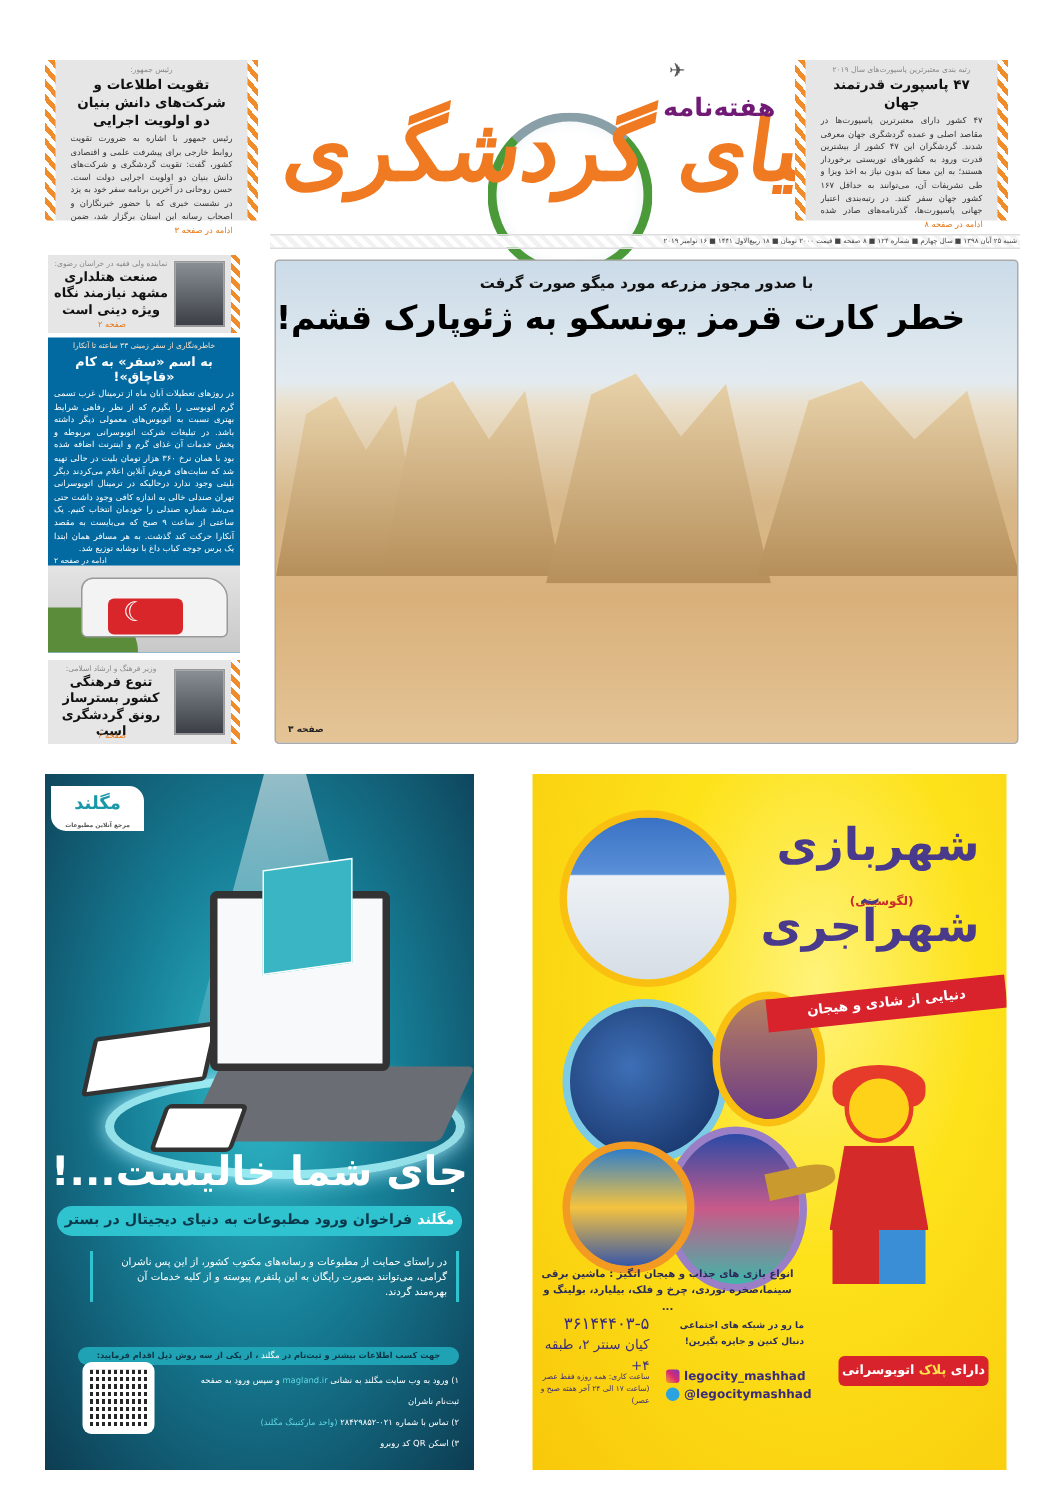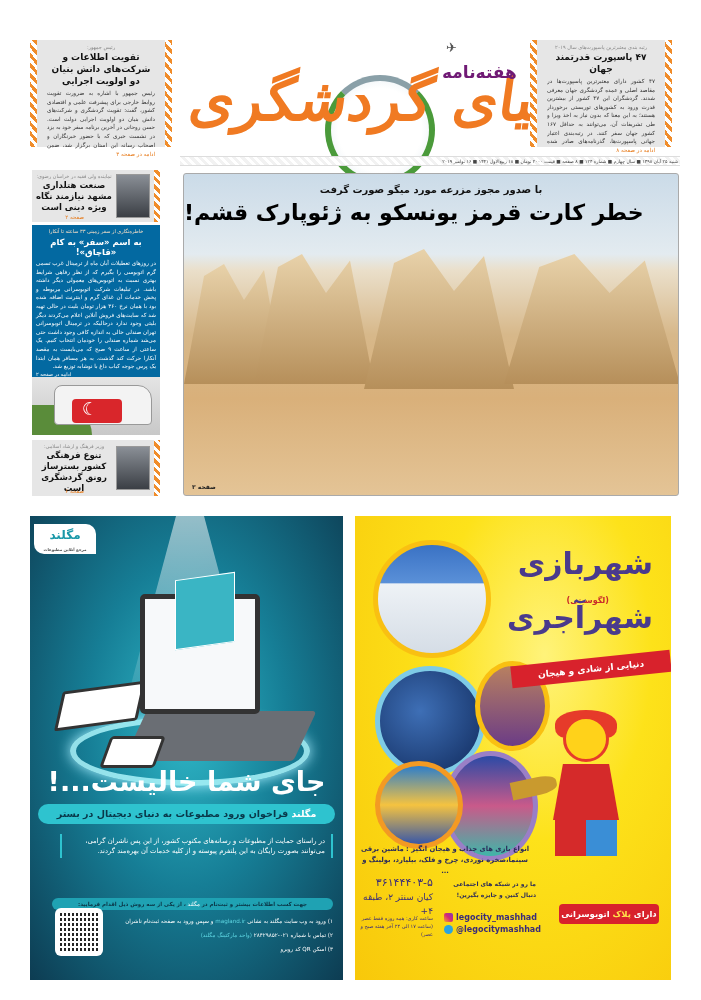--- a/index.html
+++ b/index.html
@@ -37,21 +37,21 @@
   #orange-box{left:32px;top:225px;width:128px;height:210px;background:#0369a1;color:#fff;overflow:hidden}
   #orange-box .kicker{color:#ffe3c8}
   .ob-title{font-size:8.5px;font-weight:bold;color:#fff;text-align:center;margin:2px 0}
   .ob-body{font-size:5.6px;line-height:8.6px;text-align:justify;padding:0 4px;color:#fff}
   .bus{position:absolute;left:0;right:0;bottom:0;height:58px;background:linear-gradient(#e4e4e4,#c8c8c8)}
   .bus-body{position:absolute;left:22px;right:8px;top:8px;bottom:10px;background:#f3f3f3;border-radius:8px 14px 4px 4px;border:1px solid #999}
   .bus-flag{position:absolute;left:40px;top:22px;width:50px;height:24px;background:#d9262b;border-radius:4px}
   .bus-flag::after{content:"☾";position:absolute;left:10px;top:-1px;color:#fff;font-size:18px}
   .grass{position:absolute;left:0;bottom:0;width:60px;height:30px;background:#5a8c3a;border-radius:0 40px 0 0}
   
-  #ad-left{left:30px;top:516px;width:313px;height:464px;background:radial-gradient(ellipse at 50% 45%,#2fb8c8 0%,#167e96 45%,#0d3c52 100%);overflow:hidden}
+  #ad-left{left:30px;top:516px;width:286px;height:464px;background:radial-gradient(ellipse at 50% 45%,#2fb8c8 0%,#167e96 45%,#0d3c52 100%);overflow:hidden}
   #ad-right{left:355px;top:516px;width:316px;height:464px;background:radial-gradient(ellipse at 60% 30%,#fff37a 0%,#fde21a 40%,#f8c80a 100%);overflow:hidden}
   .mag-logo{position:absolute;left:4px;top:8px;width:62px;height:30px;background:#fff;border-radius:0 10px 0 10px;font-size:12px;font-weight:bold;color:#1a98a8;text-align:center;line-height:22px}
   .mag-logo small{position:absolute;bottom:2px;left:0;right:0;font-size:4px;color:#555;line-height:5px}
   .light{position:absolute;left:90px;top:0;width:140px;height:210px;background:linear-gradient(rgba(255,255,255,.55),rgba(255,255,255,0));clip-path:polygon(40% 0,60% 0,100% 100%,0 100%)}
   .ring{position:absolute;left:40px;top:200px;width:240px;height:70px;border-radius:50%;border:6px solid rgba(180,250,255,.8);box-shadow:0 0 14px #aef}
   .laptop-screen{position:absolute;left:110px;top:78px;width:120px;height:120px;background:#f7f9fa;border:5px solid #333;border-radius:5px}
   .laptop-base{position:absolute;left:105px;top:195px;width:170px;height:50px;background:#6a6e74;transform:skewX(-25deg);border-radius:4px}
   .tablet{position:absolute;left:30px;top:170px;width:80px;height:40px;background:#fff;border:3px solid #333;transform:skewX(-20deg) rotate(-8deg);border-radius:3px}
   .phone{position:absolute;left:75px;top:220px;width:55px;height:32px;background:#fff;border:3px solid #333;transform:skewX(-20deg);border-radius:4px}
   .magazine{position:absolute;left:145px;top:60px;width:60px;height:70px;background:#3ab5c4;border:1px solid #fff;transform:skewY(-8deg)}

